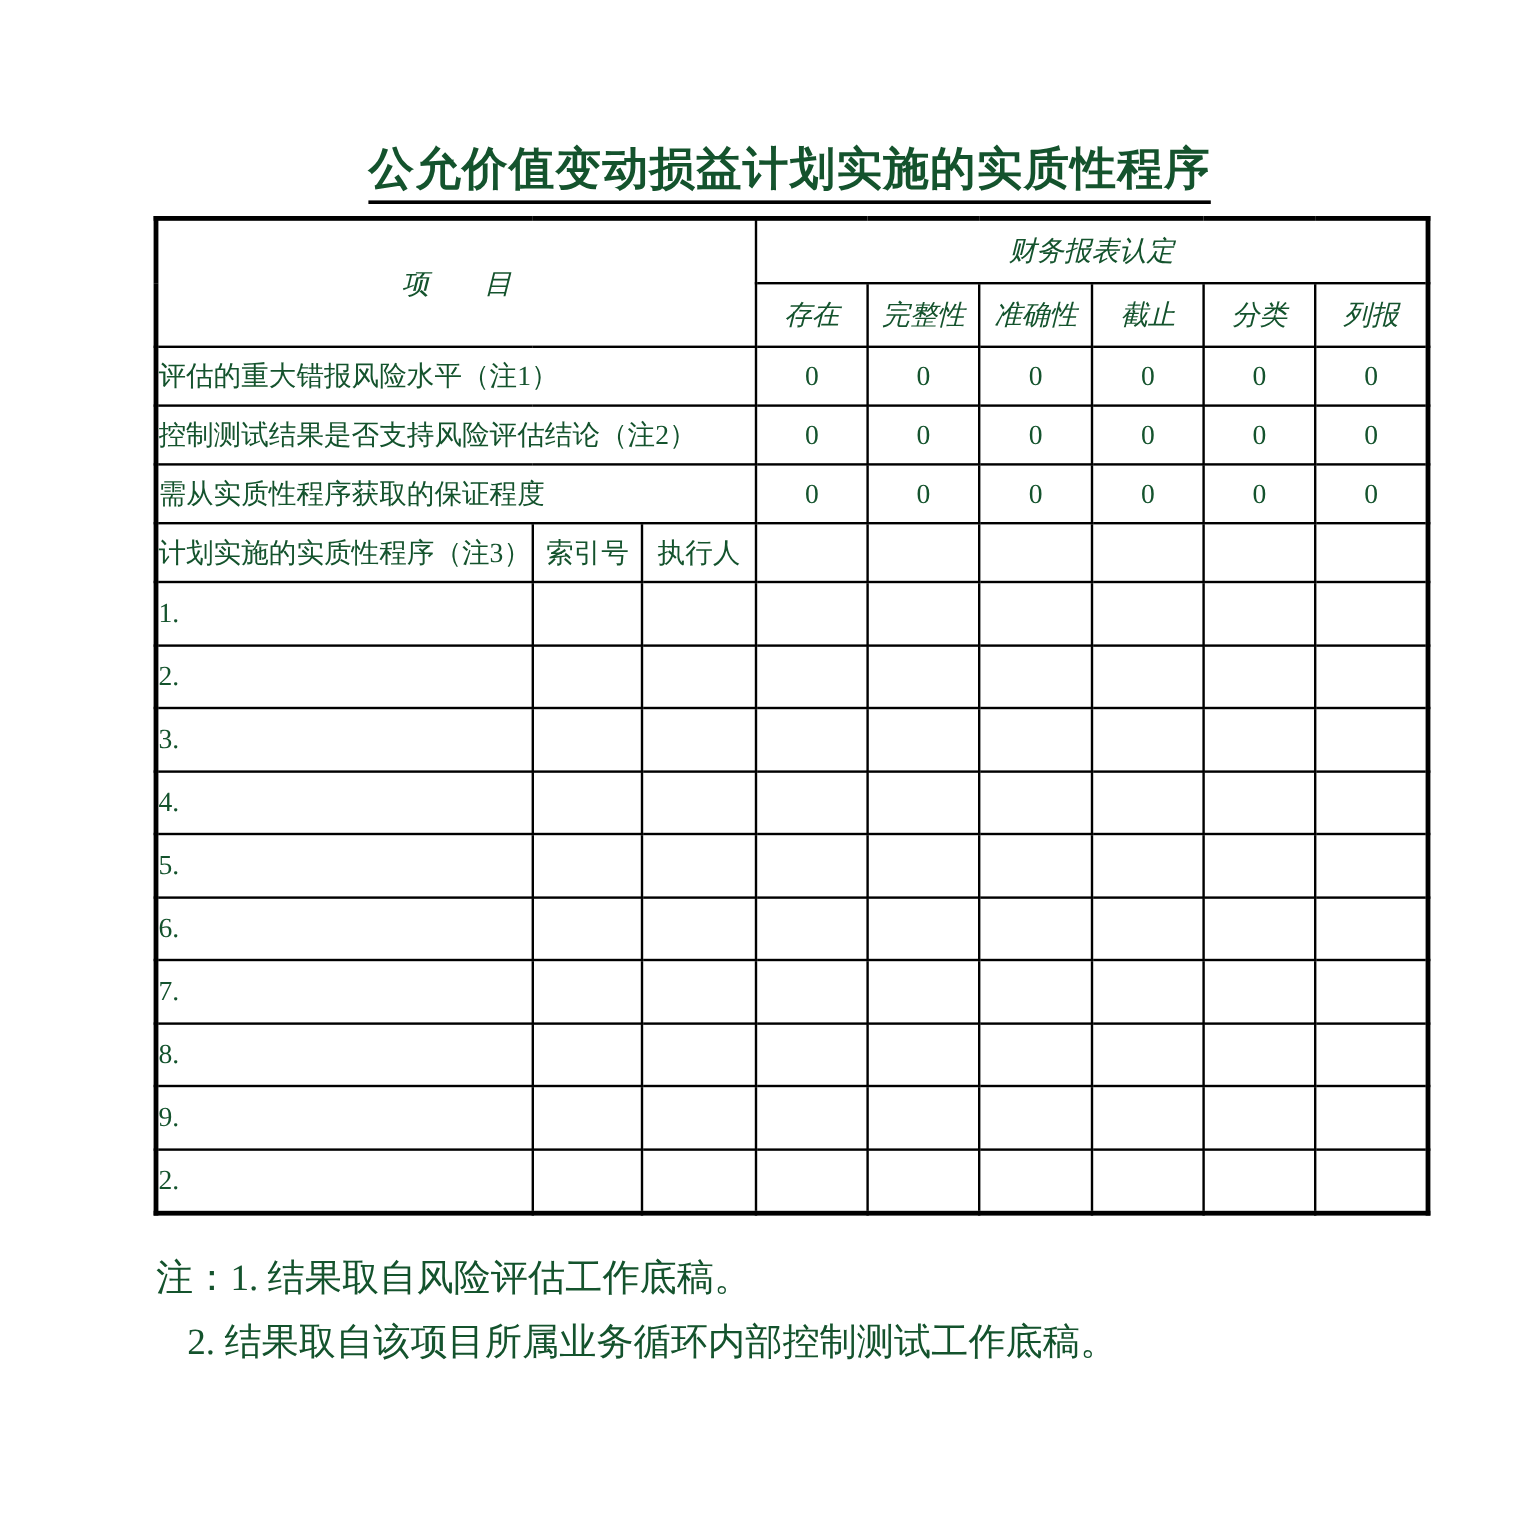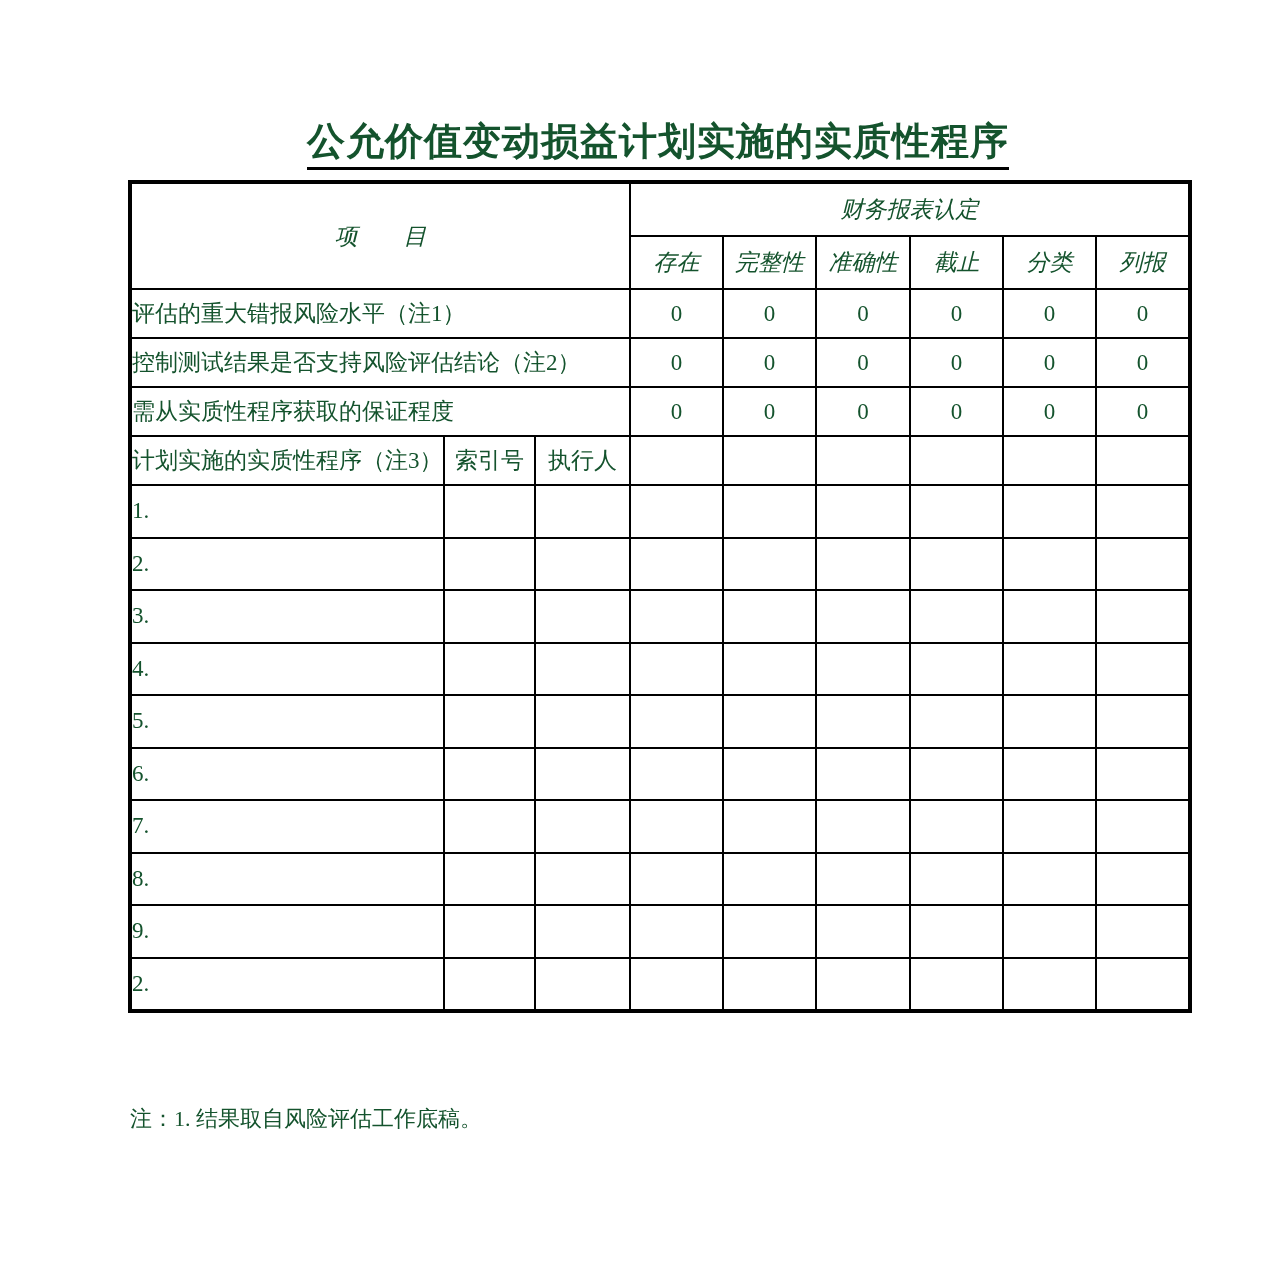--- a/index.html
+++ b/index.html
@@ -52,23 +52,23 @@
     white-space: nowrap;
   }
   td.center { text-align: center; }
   td.left   { text-align: left; padding-left: 5px; }
   tr.hdr  td { height: 51px; font-style: italic; }
   tr.row  td { height: 47px; }
   tr.num  td { height: 50.5px; }
   .notes {
     position: absolute;
     left: 130px;
-    top: 1076px;
+    top: 1022px;
     width: 1060px;
-    font-size: 22px;
+    font-size: 31px;
     line-height: 30px;
   }
   .note-line { margin: 0 0 23px 0; }
   .note-line.indent { margin-left: 26px; }
 </style>
 </head>
 <body>
 
 <div class="page">
 
@@ -248,15 +248,16 @@
           <td></td>
           <td></td>
           <td></td>
           <td></td>
     </tr>
   </tbody>
     </table>
 
   <div class="notes">
     <p class="note-line">注：1. 结果取自风险评估工作底稿。</p>
+    <p class="note-line indent">2. 结果取自该项目所属业务循环内部控制测试工作底稿。</p>
   </div>
 
 </div>
 
 </body></html>

